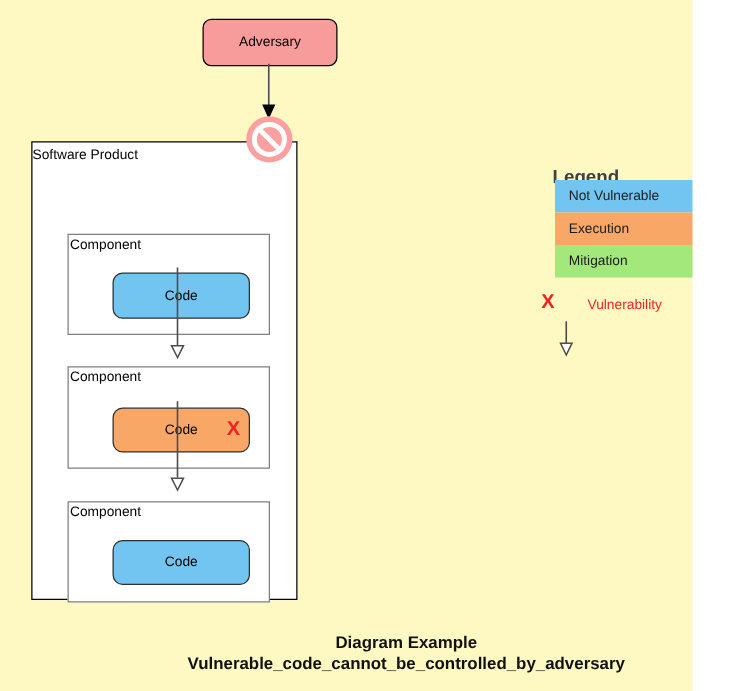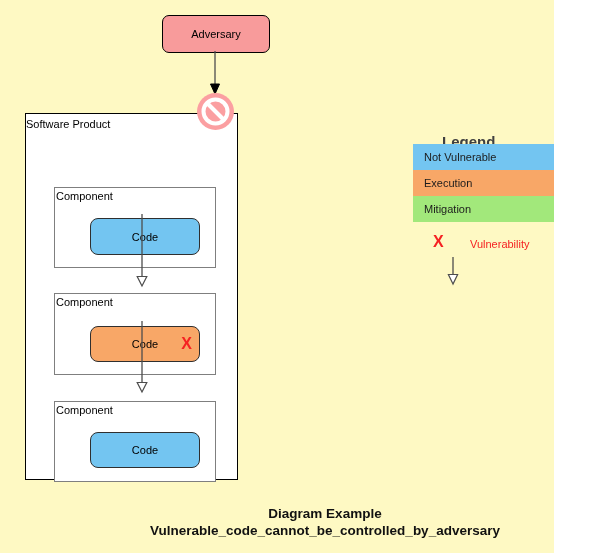--- a/index.html
+++ b/index.html
@@ -46,21 +46,21 @@
   .comp-3 .code-box{top:30px;}
   .code-x{
     position:absolute;right:7px;top:50%;transform:translateY(-50%);
     font-size:16px;font-weight:bold;line-height:1;
   }
 
   
   .legend-title{
     position:absolute;left:442px;top:117px;font-size:15px;font-weight:bold;color:#404040;margin-top:16px;
   }
-  .legend-rows{position:absolute;left:413px;top:144px;width:160px;border-radius:14px;}
+  .legend-rows{position:absolute;left:444px;top:144px;width:160px;border-radius:14px;}
   .legend-row{
     width:160px;height:26px;line-height:26px;padding-left:11px;
     box-sizing:border-box;font-size:11px;color:#1c1c1c;
   }
   .legend-x{
     position:absolute;left:433px;top:234px;font-size:16px;font-weight:bold;line-height:1;
   }
   .legend-vuln-label{
     position:absolute;left:470px;top:238px;font-size:11px;
   }

